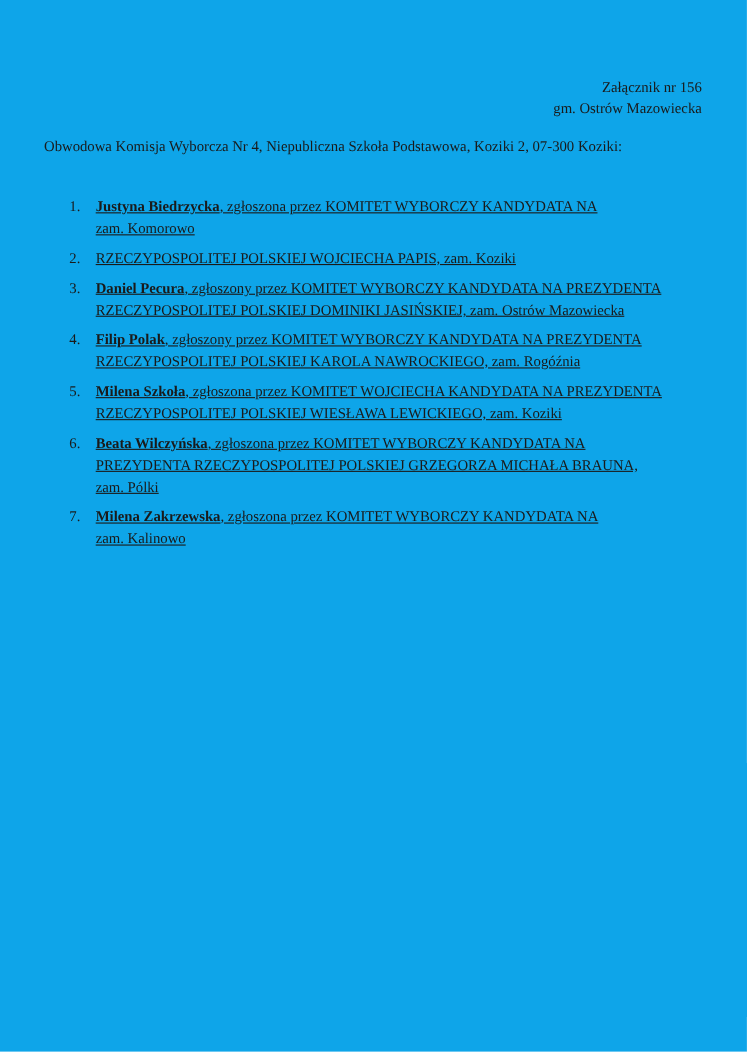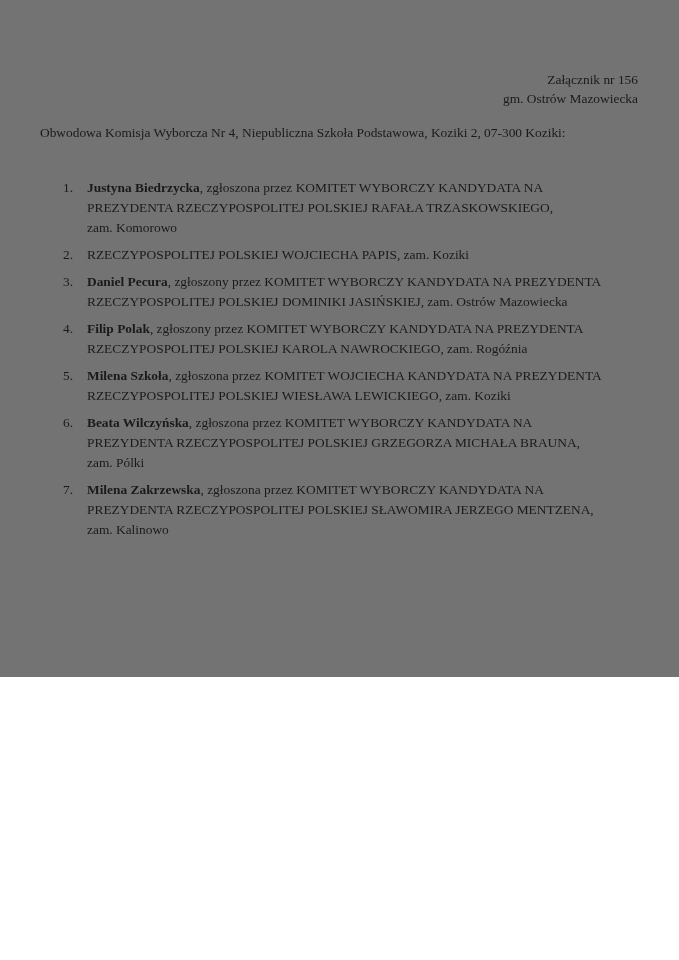--- a/index.html
+++ b/index.html
@@ -13,22 +13,22 @@
     position: relative;
     overflow: hidden;
     font-family: "Liberation Serif", "DejaVu Serif", serif;
     color: #1a1a1a;
     font-size: 13.4px;
   }
   .page {
     position: absolute;
     left: 0; top: 0;
     width: 679px;
-    height: 677px;
-    background: #737373;
+    height: 956px;
+    background: #0ea5e9;
   }
   .header {
     position: absolute;
     right: 41px;
     top: 70px;
     text-align: right;
     line-height: 19px;
   }
   .header div { white-space: nowrap; }
   .commission {
@@ -54,40 +54,39 @@
     padding-left: 87px;
     padding-right: 40px;
     line-height: 20px;
   }
   .item .num {
     position: absolute;
     left: 63px;
     top: 0;
   }
   .item .name { font-weight: bold; }
-  .item .line { display: block; white-space: nowrap; }
+  .item .line { display: block; white-space: nowrap; text-decoration: underline; }
 </style>
 </head>
 <body>
 
 <div class="page">
 
   <div class="header">
     <div>Załącznik nr 156</div>
     <div>gm. Ostrów Mazowiecka</div>
   </div>
 
   <div class="commission">Obwodowa Komisja Wyborcza Nr 4, Niepubliczna Szkoła Podstawowa, Koziki 2, 07-300 Koziki:</div>
 
   <ol class="list">
 
     <li class="item">
       <span class="num">1.</span>
       <span class="line"><span class="name">Justyna Biedrzycka</span><span>, zgłoszona przez KOMITET WYBORCZY KANDYDATA NA</span></span>
-      <span class="line">PREZYDENTA RZECZYPOSPOLITEJ POLSKIEJ RAFAŁA TRZASKOWSKIEGO,</span>
       <span class="line">zam. Komorowo</span>
     </li>
 
     <li class="item">
       <span class="num">2.</span>
       <span class="line">RZECZYPOSPOLITEJ POLSKIEJ WOJCIECHA PAPIS, zam. Koziki</span>
     </li>
 
     <li class="item">
       <span class="num">3.</span>
@@ -110,18 +109,17 @@
     <li class="item">
       <span class="num">6.</span>
       <span class="line"><span class="name">Beata Wilczyńska</span><span>, zgłoszona przez KOMITET WYBORCZY KANDYDATA NA</span></span>
       <span class="line">PREZYDENTA RZECZYPOSPOLITEJ POLSKIEJ GRZEGORZA MICHAŁA BRAUNA,</span>
       <span class="line">zam. Pólki</span>
     </li>
 
     <li class="item">
       <span class="num">7.</span>
       <span class="line"><span class="name">Milena Zakrzewska</span><span>, zgłoszona przez KOMITET WYBORCZY KANDYDATA NA</span></span>
-      <span class="line">PREZYDENTA RZECZYPOSPOLITEJ POLSKIEJ SŁAWOMIRA JERZEGO MENTZENA,</span>
       <span class="line">zam. Kalinowo</span>
     </li>
   </ol>
 
 </div>
 
 </body></html>

